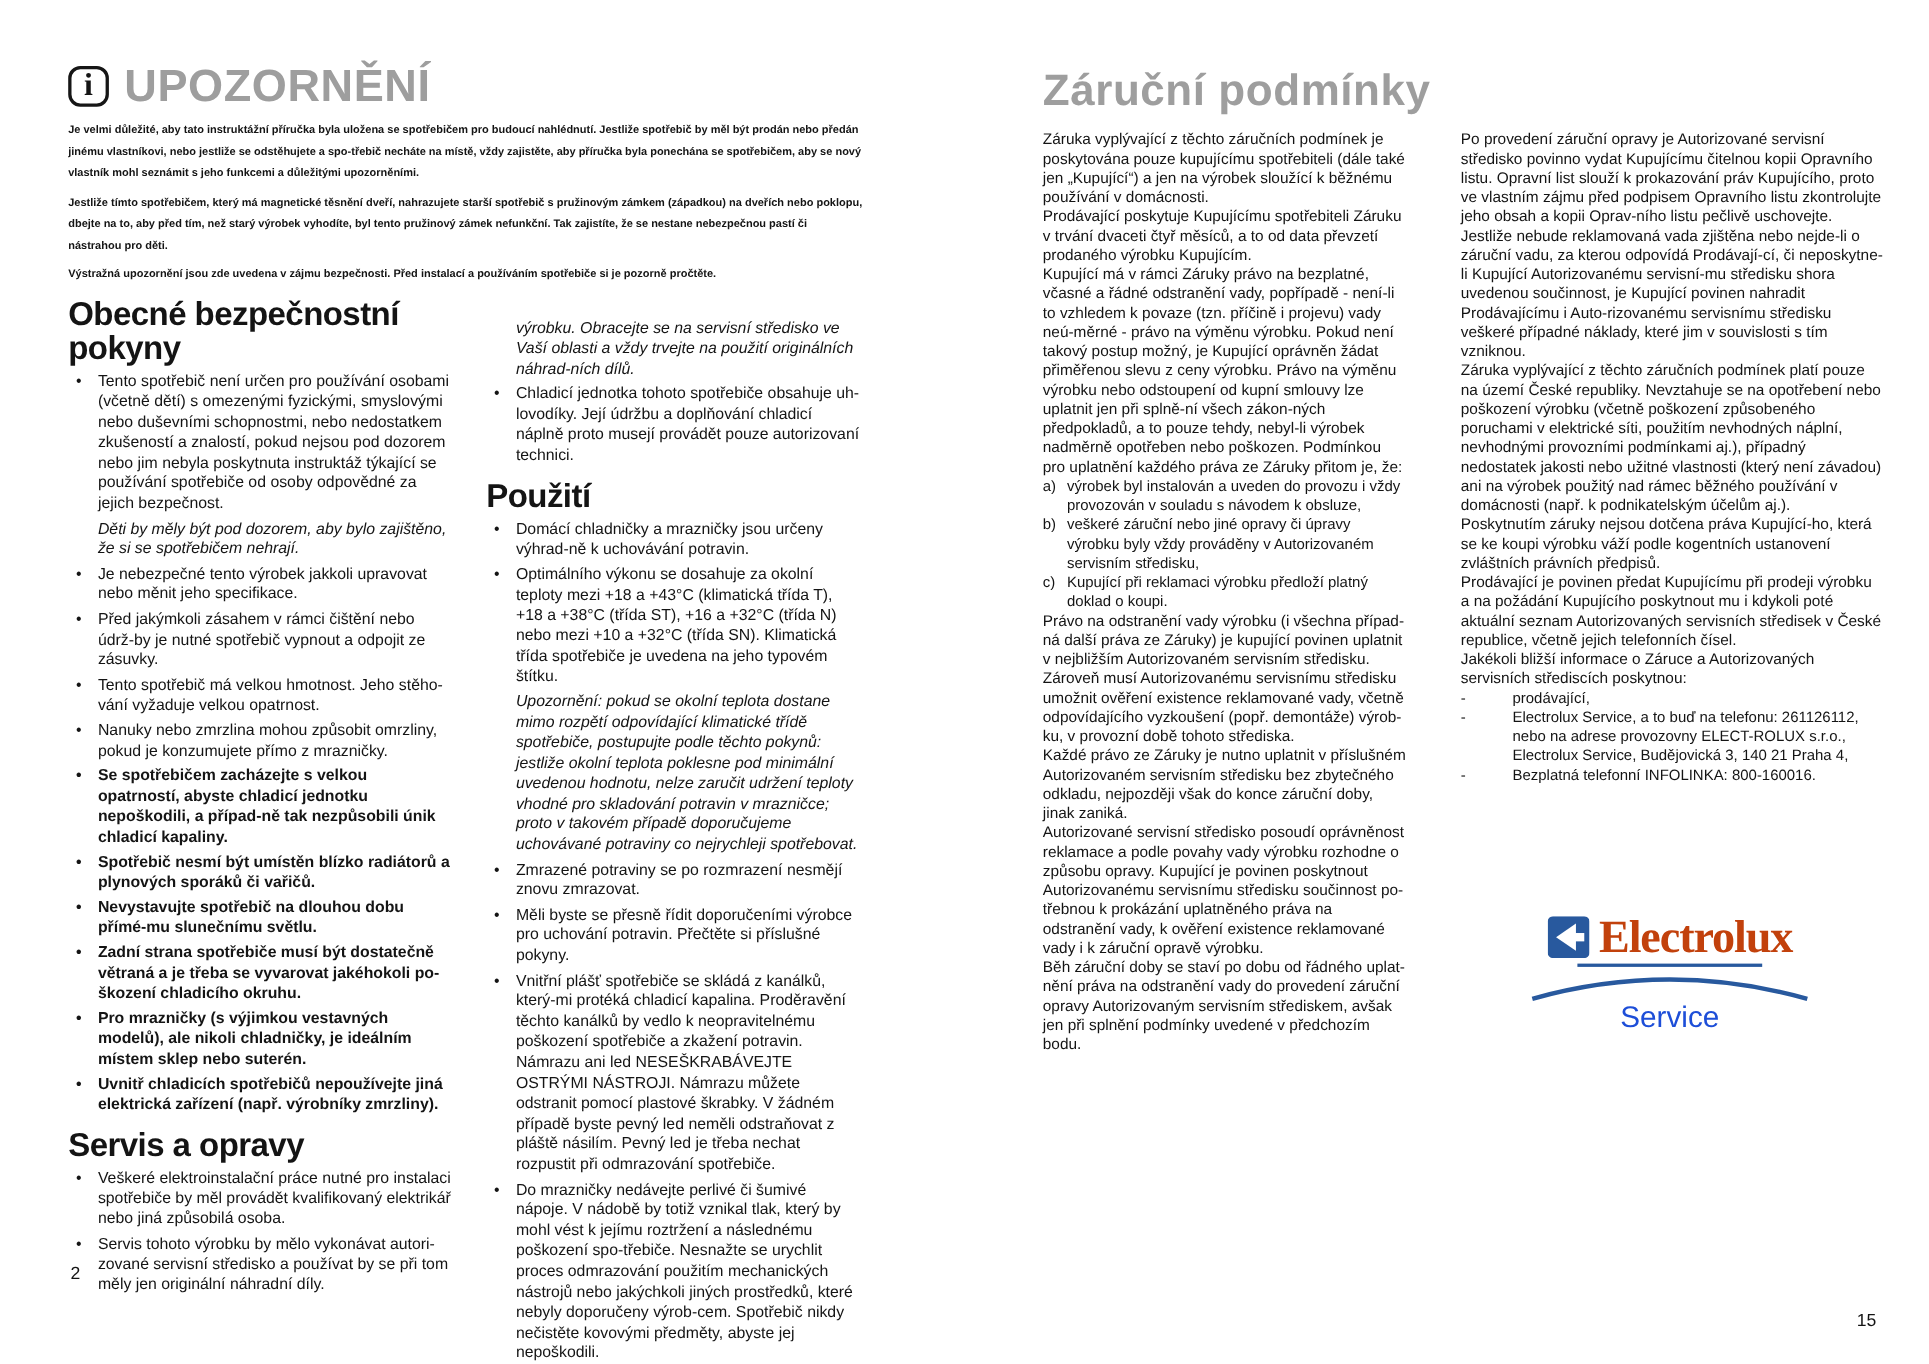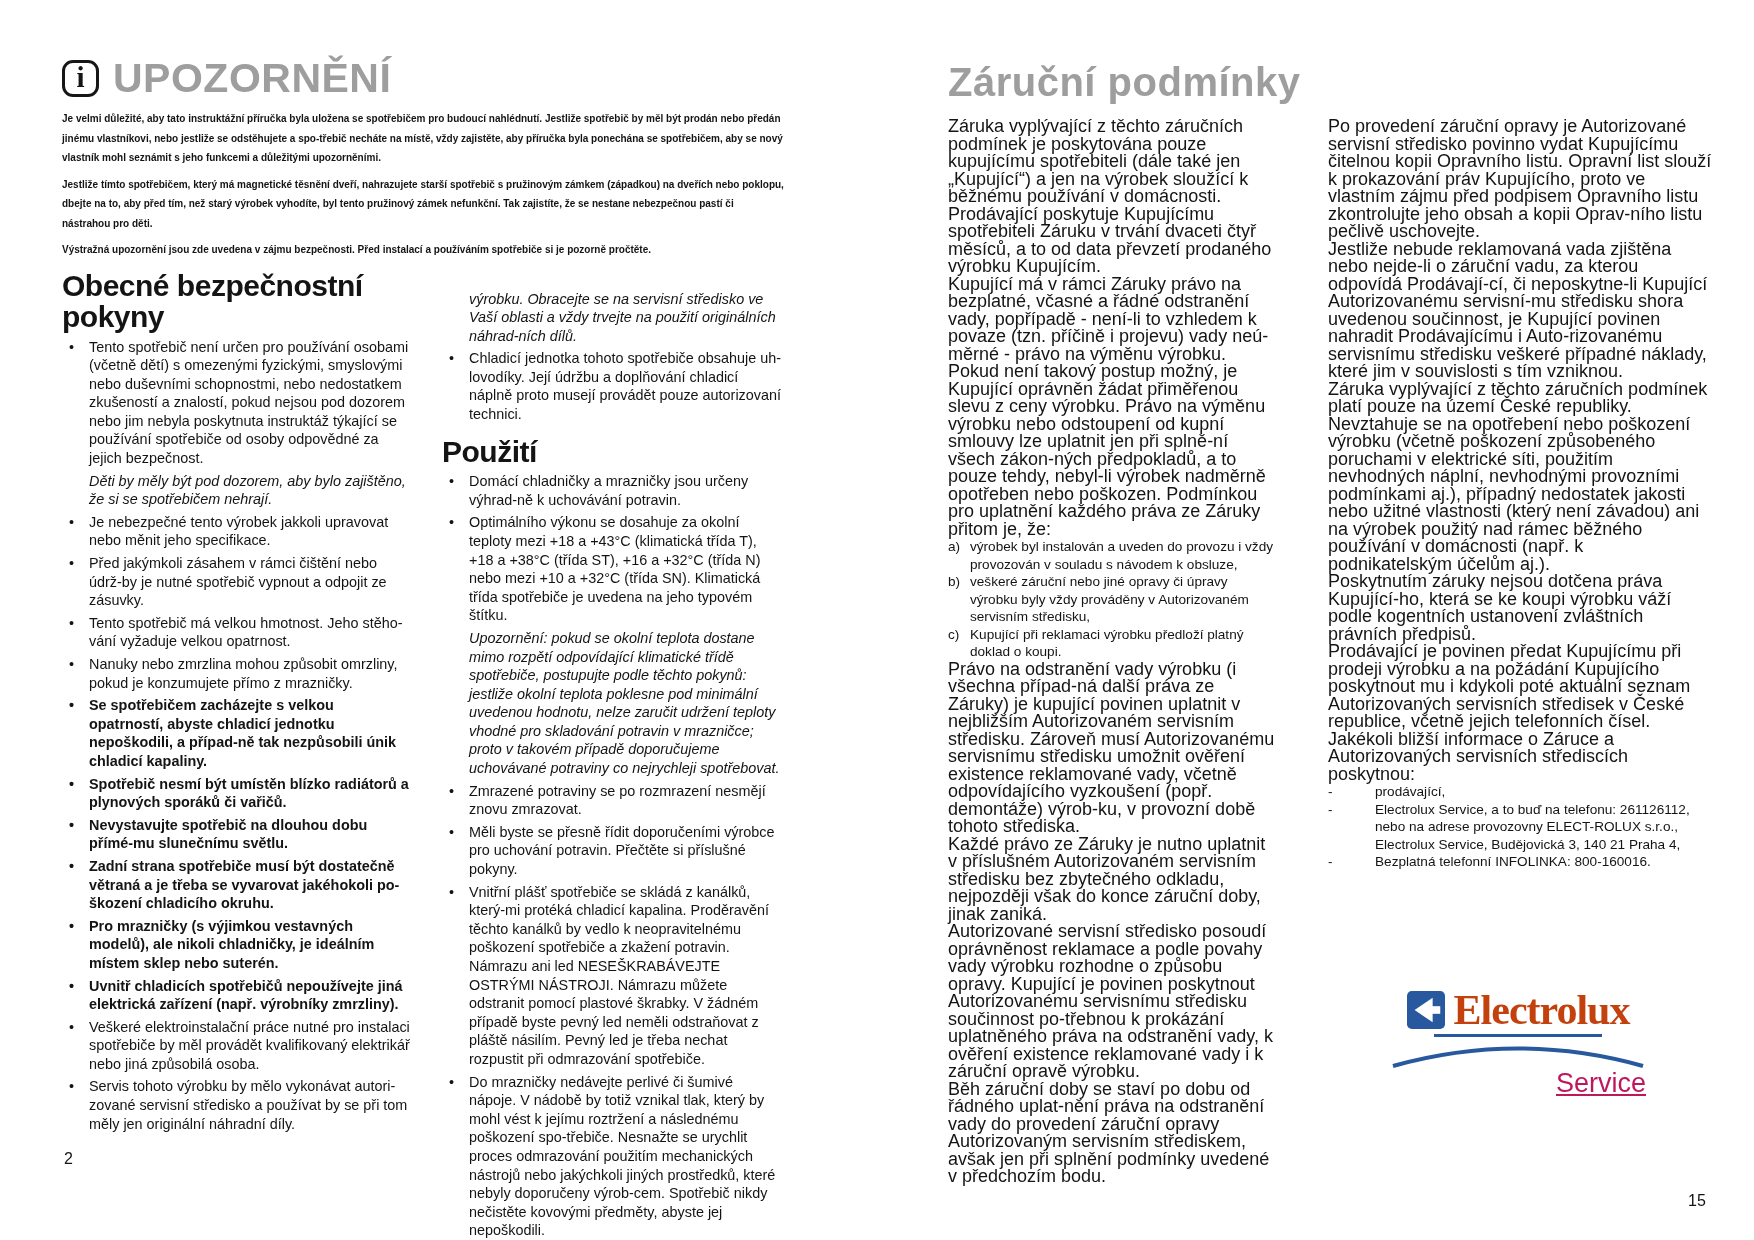--- a/index.html
+++ b/index.html
@@ -50,39 +50,39 @@
   .pnum-left { left:64px; top:1150px; }
   .pnum-right { left:1688px; top:1192px; }
 
   
   .right-page { position:absolute; left:948px; top:62px; width:764px; }
   .rp-title {
     font-size:40px; font-weight:bold; color:#9e9e9e;
     margin:0 0 16px 0; line-height:1; letter-spacing:0.5px;
   }
   .rcols { display:grid; grid-template-columns:330px 384px; column-gap:50px; }
-  .rcol p { margin:0; font-size:18px; line-height:17.5px; }
+  .rcol p { margin:0; font-size:14px; line-height:17.5px; }
   .cond, .contact { display:flex; font-size:13.6px; line-height:17.5px; }
   .cond .lab { flex:none; width:22px; }
   .cond .txt { flex:1; }
   .contact .lab { flex:none; width:18px; }
   .contact .txt { flex:1;padding-left:29px; }
 
   
   .logo-block { width:256px; margin:118px 0 0 62px; }
   .logo-row { display:flex; align-items:center; justify-content:center; gap:9px; }
   .brand {
     font-family:"Liberation Serif", serif; font-weight:bold;
     font-size:42px; color:#c2410c; letter-spacing:-1px; line-height:1;
   }
   .brand-rule { width:168px; height:3px; background:#28599e; margin:3px auto 0 auto; }
   .arch { display:block; margin:2px auto 0 auto; }
   .service {
-    text-align:right; color:#be185d; font-size:27px;
-    margin-top:0px; line-height:1.1;text-decoration:underline;
+    text-align:center; color:#1d4ed8; font-size:27px;
+    margin-top:0px; line-height:1.1;
   }
 </style>
 </head>
 <body>
 
 <div class="sheet">
 
   <div class="left-page">
 
     <div class="lp-header">
@@ -110,20 +110,21 @@
           <li>Tento spotřebič má velkou hmotnost.  Jeho stěho-vání vyžaduje velkou opatrnost.</li>
           <li>Nanuky nebo zmrzlina mohou způsobit omrzliny, pokud je konzumujete přímo z mrazničky.</li>
           <li class="b">Se spotřebičem zacházejte s velkou opatrností, abyste chladicí jednotku nepoškodili, a případ-ně tak nezpůsobili únik chladicí kapaliny.</li>
           <li class="b">Spotřebič nesmí být umístěn blízko radiátorů a plynových sporáků či vařičů.</li>
           <li class="b">Nevystavujte spotřebič na dlouhou dobu přímé-mu slunečnímu světlu.</li>
           <li class="b">Zadní strana spotřebiče musí být dostatečně větraná a je třeba se vyvarovat jakéhokoli po-škození chladicího okruhu.</li>
           <li class="b">Pro mrazničky (s výjimkou vestavných modelů), ale nikoli chladničky, je ideálním místem sklep nebo suterén.</li>
           <li class="b">Uvnitř chladicích spotřebičů nepoužívejte jiná elektrická zařízení (např. výrobníky zmrzliny).</li>
         </ul>
 
+        <h2 class="sec">Servis a opravy</h2>
         <ul class="blist">
           <li>Veškeré elektroinstalační práce nutné pro instalaci spotřebiče by měl provádět kvalifikovaný elektrikář nebo jiná způsobilá osoba.</li>
           <li>Servis tohoto výrobku by mělo vykonávat autori-zované servisní středisko a používat by se při tom měly jen originální náhradní díly.</li>
 
         </ul>
       </div>
 
       <div class="lcol2">
         <div class="contpara">výrobku. Obracejte se na servisní středisko ve Vaší oblasti a vždy trvejte na použití originálních náhrad-ních dílů.</div>
         <ul class="blist">

